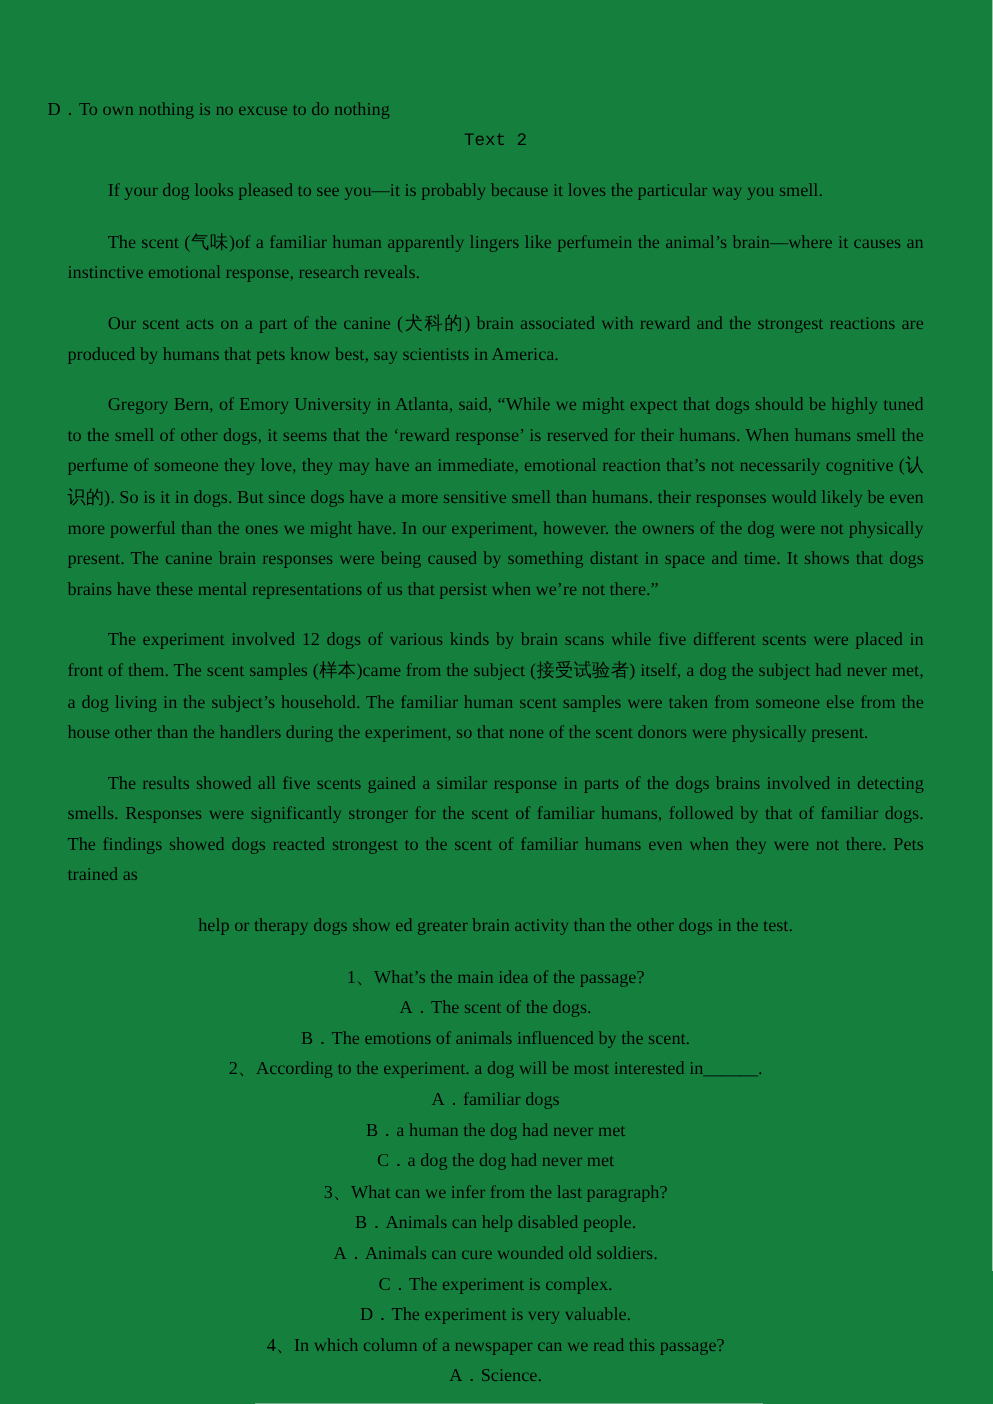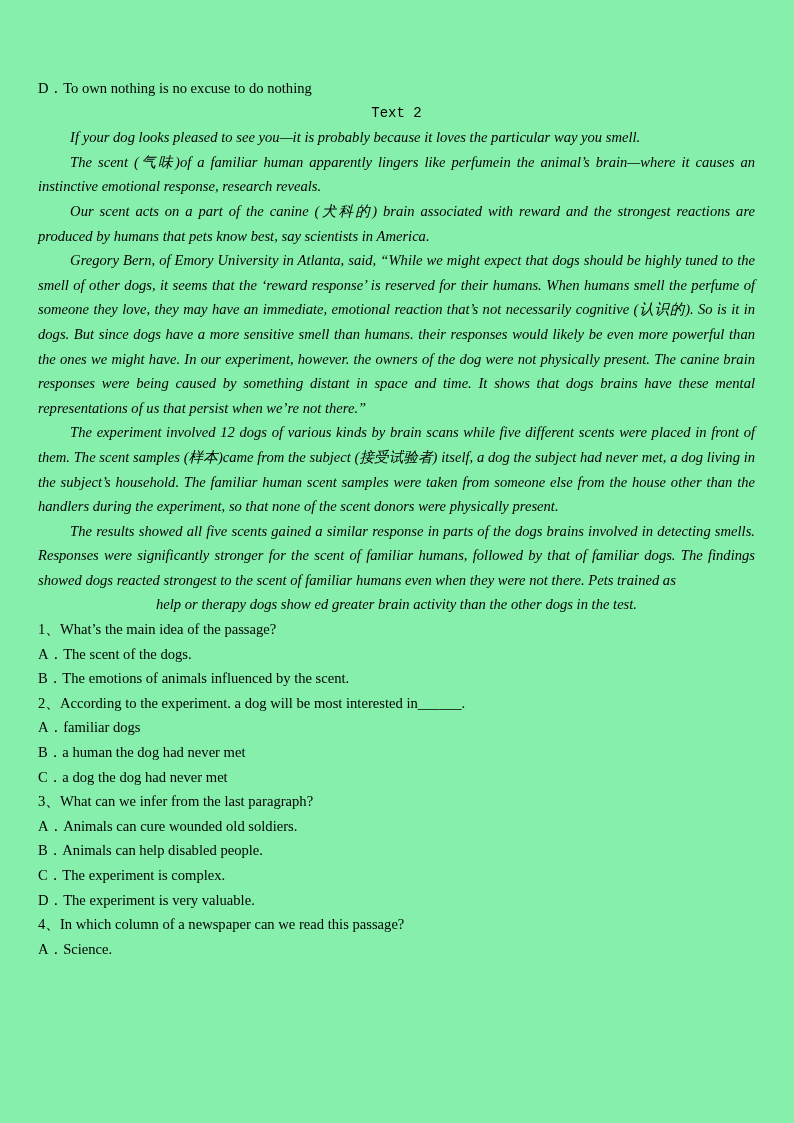--- a/index.html
+++ b/index.html
@@ -5,51 +5,50 @@
   html, body {
     margin: 0;
     padding: 0;
     background: #ffffff;
   }
   .page {
     position: relative;
     width: 794px;
     height: 1123px;
     box-sizing: border-box;
-    background: #86efac;
+    background: #15803d;
     padding: 76px 39px 40px 38px;
     font-family: "Liberation Serif", serif;
     font-size: 14.6px;
     line-height: 24.6px;
     color: #000000;
     overflow: hidden;
   }
   .line {
     margin: 0;
     text-indent: 0;
   }
   .title {
     margin: 0;
     text-align: center;
     font-family: Liberation Mono, monospace;
     font-size: 14px;
   }
   .para {
-    margin: 0;
+    margin: 16px;
     text-align: justify;
     text-indent: 2.2em;
-    font-style: italic;
   }
   .para.noindent {
     text-indent: 0;
     text-align: center;
   }
   .qline {
     margin: 0;
-    text-align: left;
+    text-align: center;
   }
 </style>
 </head>
 <body>
 
 <div class="page">
 
   <div class="line">D．To own nothing is no excuse to do nothing</div>
 
   <div class="title">Text 2</div>
@@ -70,22 +69,22 @@
 
   <div class="question">
     <div class="qline">2、According to the experiment. a dog will be most interested in______.</div>
     <div class="qline">A．familiar dogs</div>
     <div class="qline">B．a human the dog had never met</div>
     <div class="qline">C．a dog the dog had never met</div>
   </div>
 
   <div class="question">
     <div class="qline">3、What can we infer from the last paragraph?</div>
+    <div class="qline">B．Animals can help disabled people.</div>
     <div class="qline">A．Animals can cure wounded old soldiers.</div>
-    <div class="qline">B．Animals can help disabled people.</div>
     <div class="qline">C．The experiment is complex.</div>
     <div class="qline">D．The experiment is very valuable.</div>
   </div>
 
   <div class="question">
     <div class="qline">4、In which column of a newspaper can we read this passage?</div>
     <div class="qline">A．Science.</div>
   </div>
 
 </div>

